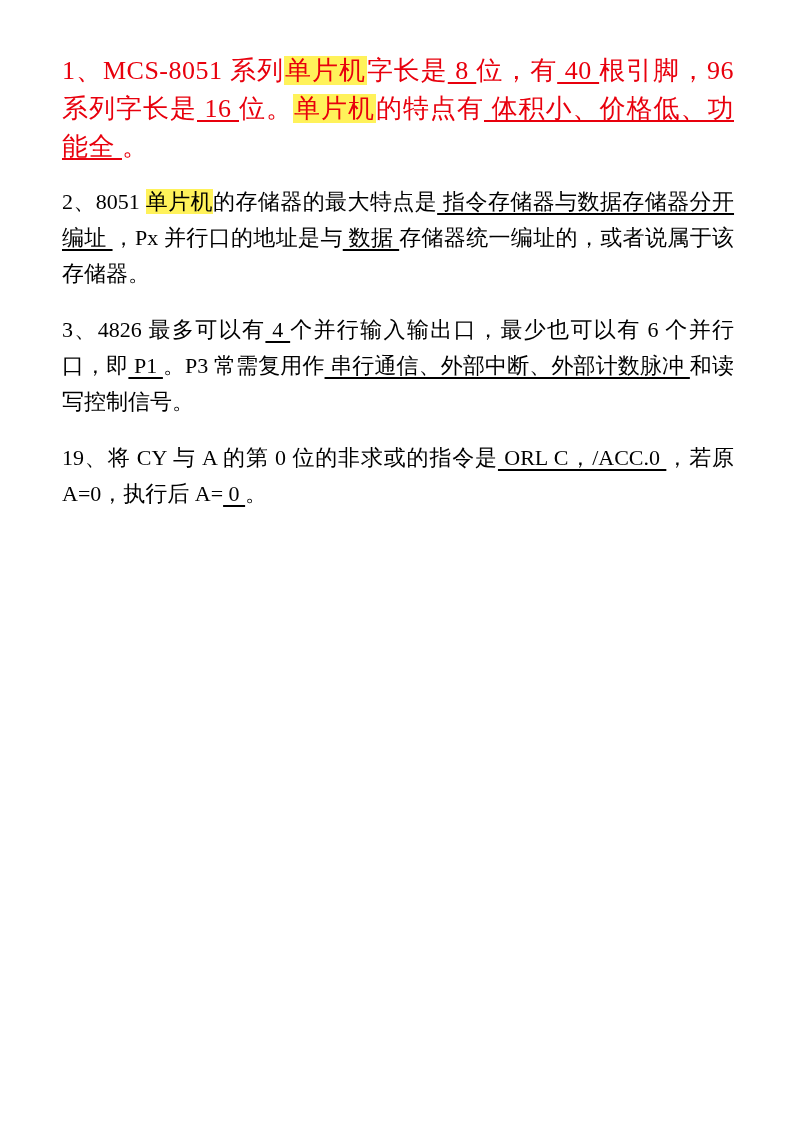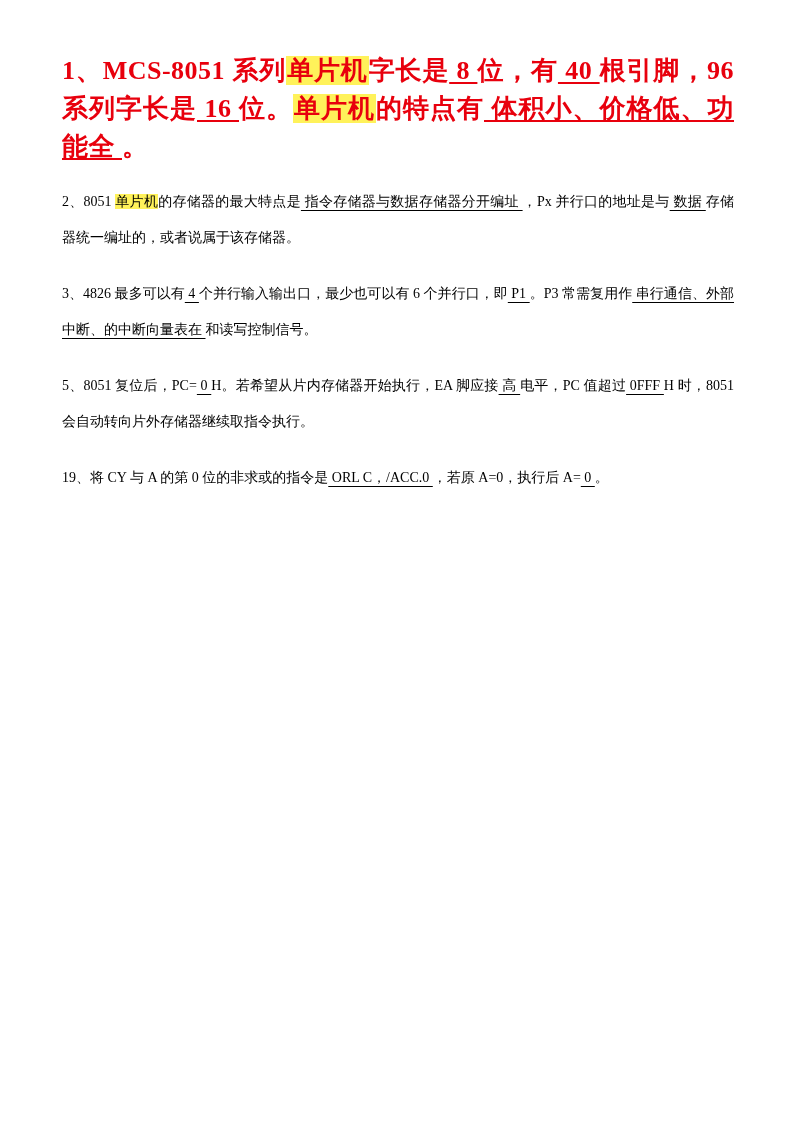--- a/index.html
+++ b/index.html
@@ -20,40 +20,40 @@
     left: 0; top: 0;
     width: 794px;
     height: 1122px;
     box-sizing: border-box;
     padding: 52px 60px 0 62px;
   }
 
   
   .q-red {
     color: #e8000d;
-    font-weight: bold;
+    font-weight: normal;
     font-size: 26px;
     line-height: 38px;
     letter-spacing: 0.5px;
     margin: 0 0 14px 0;
     text-align: justify;
     text-justify: inter-ideograph;
   }
   .q-red .hl {
     background: #fff25a;
     padding: 0 1px;
   }
   .q-red .u {
     text-decoration: underline;
     text-underline-offset: 3px;
   }
 
   
   .q {
-    font-size: 14px;
+    font-size: 22px;
     line-height: 36px;
     margin: 0 0 12px 0;
     text-align: justify;
     text-justify: inter-ideograph;
     color: #000;
   }
   .q .u {
     text-decoration: underline;
     text-underline-offset: 4px;
   }
@@ -72,27 +72,24 @@
 
   <p class="q-red">
     <span> 1、MCS-8051 系列</span><span class="hl">单片机</span><span>字长是</span><span class="u"> 8 </span><span>位，有</span><span class="u"> 40 </span><span>根引脚，96 系列字长是</span><span class="u"> 16 </span><span>位。</span><span class="hl">单片机</span><span>的特点有</span><span class="u"> 体积小、价格低、功能全 </span><span>。</span>
   </p>
 
   <p class="q sp-top-1 sp">
     <span>2、8051 </span><span class="hl">单片机</span><span>的存储器的最大特点是</span><span class="u"> 指令存储器与数据存储器分开编址 </span><span>，Px 并行口的地址是与</span><span class="u"> 数据 </span><span>存储器统一编址的，或者说属于该存储器。</span>
   </p>
 
   <p class="q sp">
-    <span>3、4826 最多可以有</span><span class="u"> 4 </span><span>个并行输入输出口，最少也可以有 6 个并行口，即</span><span class="u"> P1 </span><span>。P3 常需复用作</span><span class="u"> 串行通信、外部中断、的中断向量表在 </span><span>和读写控制信号。</span>
+    <span>3、4826 最多可以有</span><span class="u"> 4 </span><span>个并行输入输出口，最少也可以有 6 个并行口，即</span><span class="u"> P1 </span><span>。P3 常需复用作</span><span class="u"> 串行通信、外部中断、外部计数脉冲 </span><span>和读写控制信号。</span>
   </p>
 
 
-  <p class="q sp">
-    <span>5、8051 复位后，PC=</span><span class="u"> 0 </span><span>H。若希望从片内存储器开始执行，EA 脚应接</span><span class="u"> 高 </span><span>电平，PC 值超过</span><span class="u"> 0FFF </span><span>H 时，8051 会自动转向片外存储器继续取指令执行。</span>
-  </p>
 
 
 
 
   <p class="q">
     <span>19、将 CY 与 A 的第 0 位的非求或的指令是</span><span class="u"> ORL C，/ACC.0 </span><span>，若原 A=0，执行后 A=</span><span class="u"> 0 </span><span>。</span>
   </p>
 
 </div>
 

